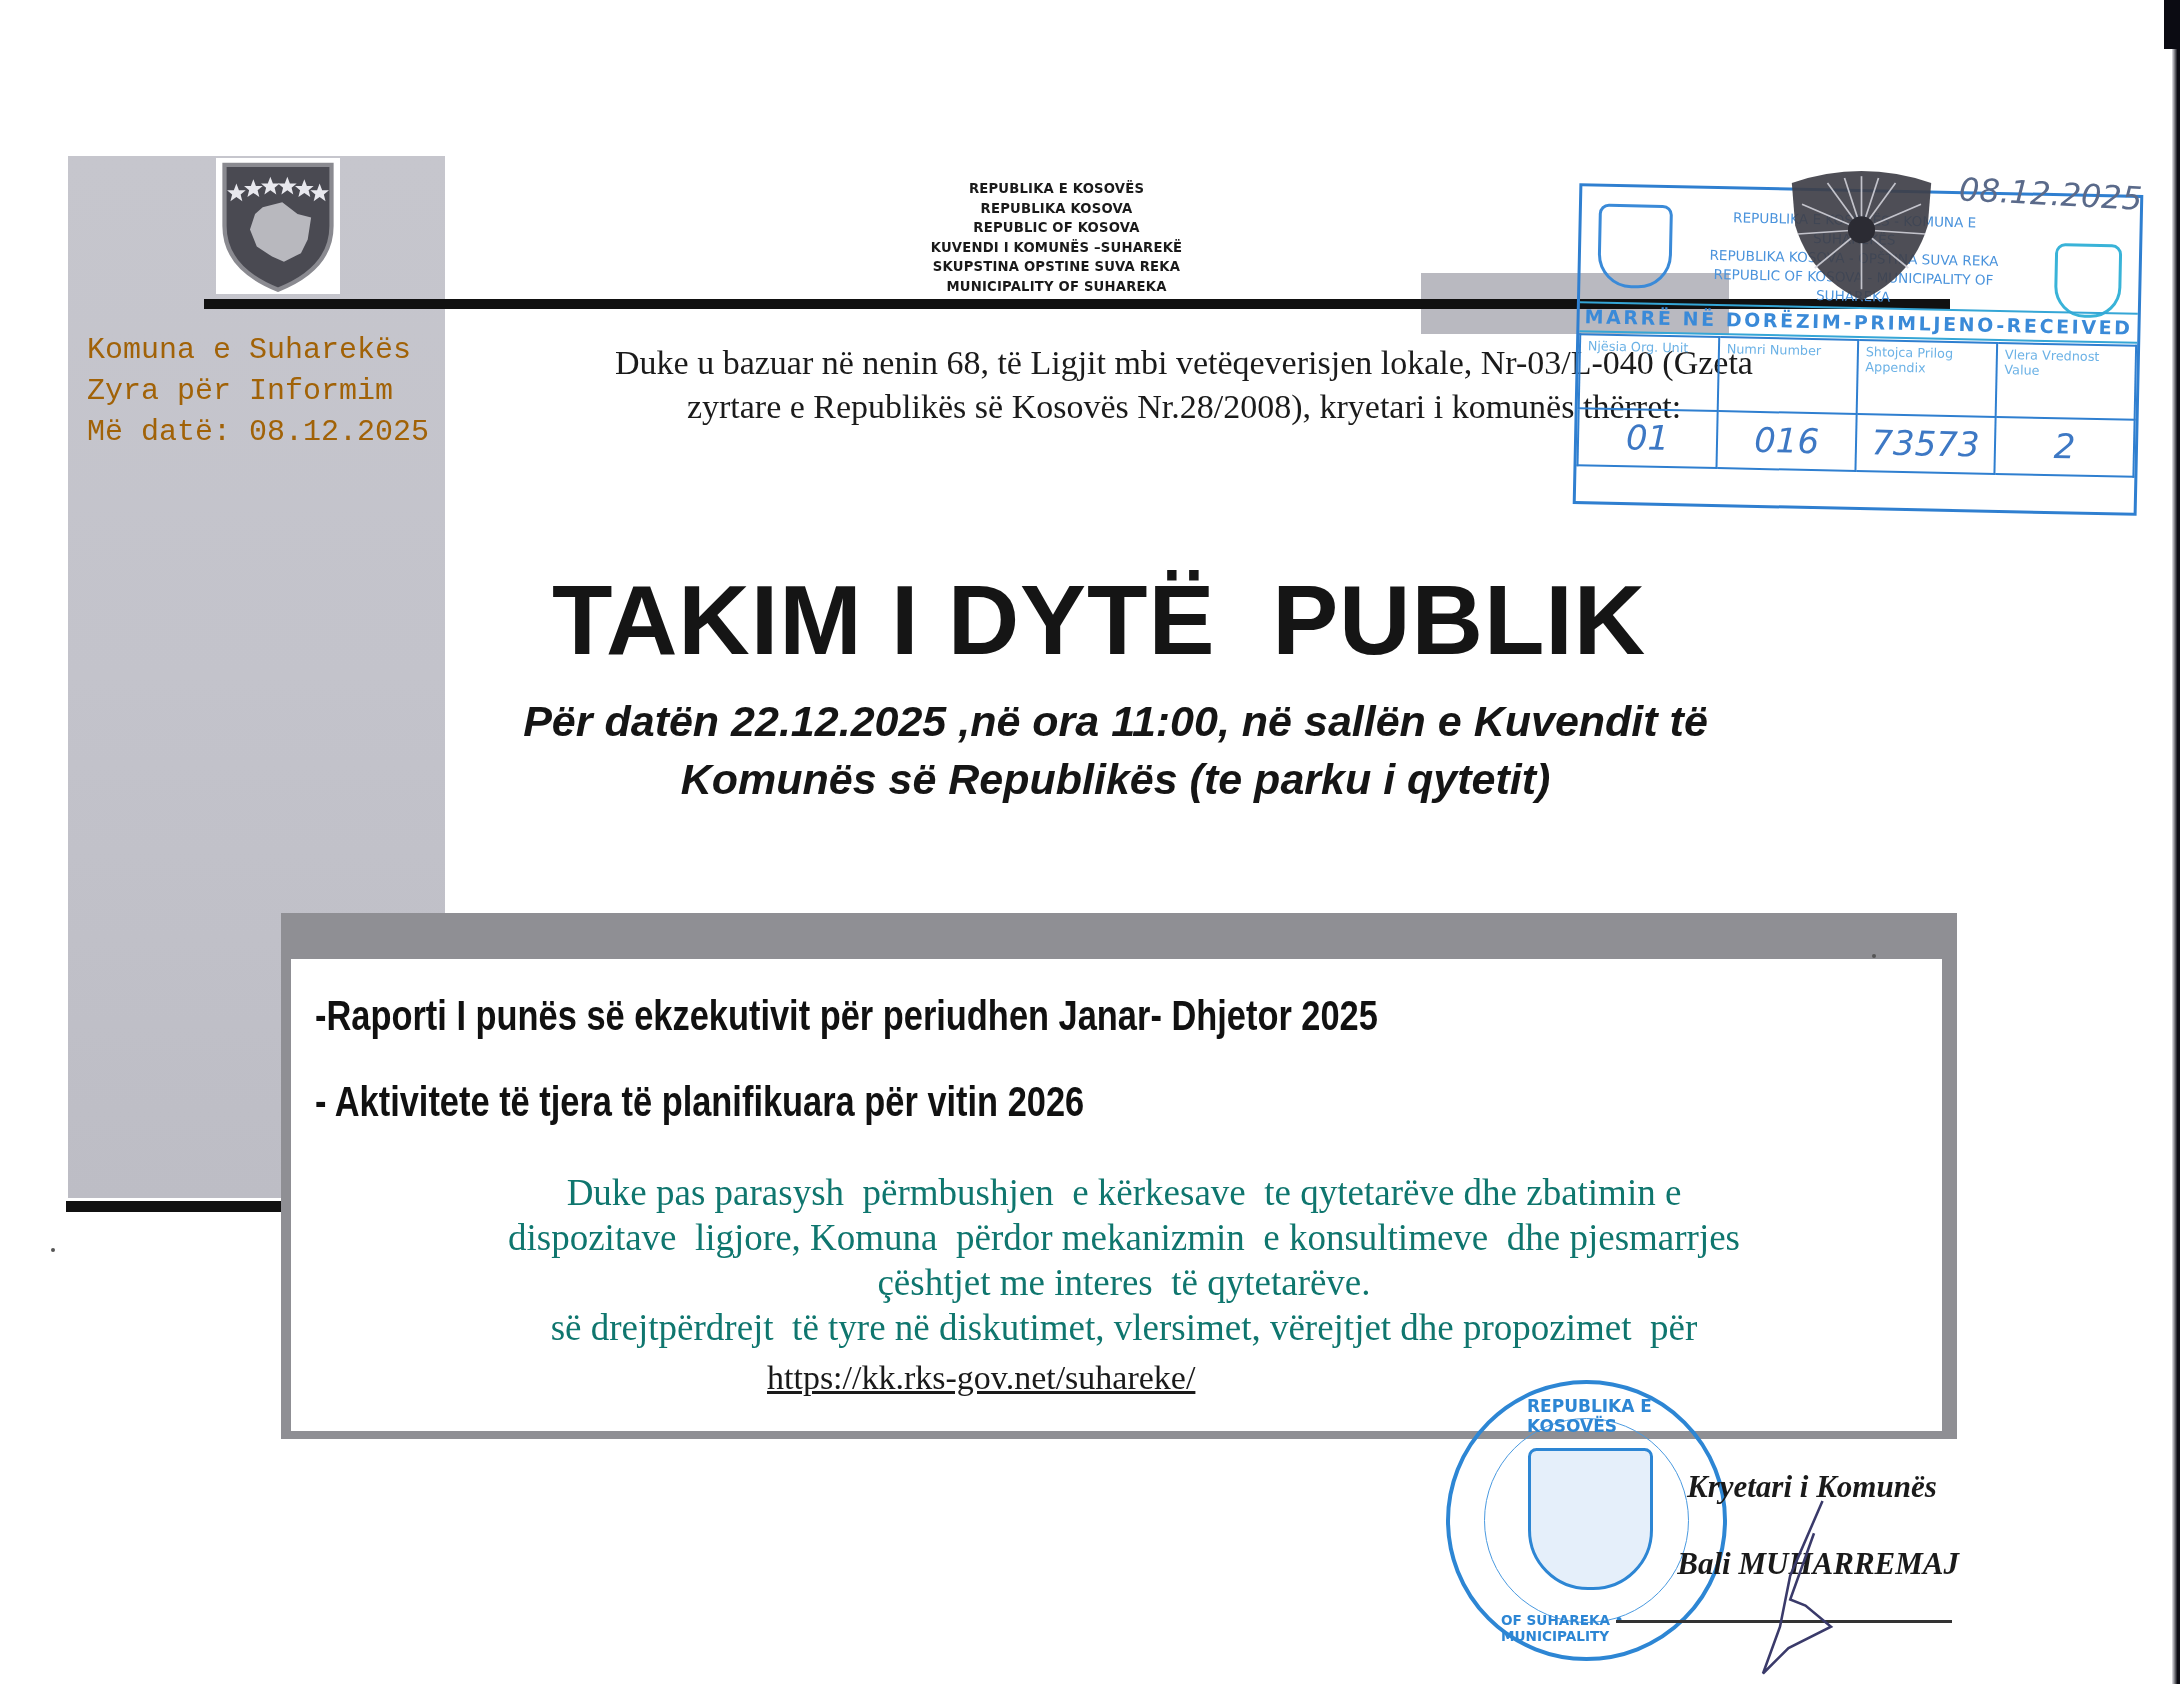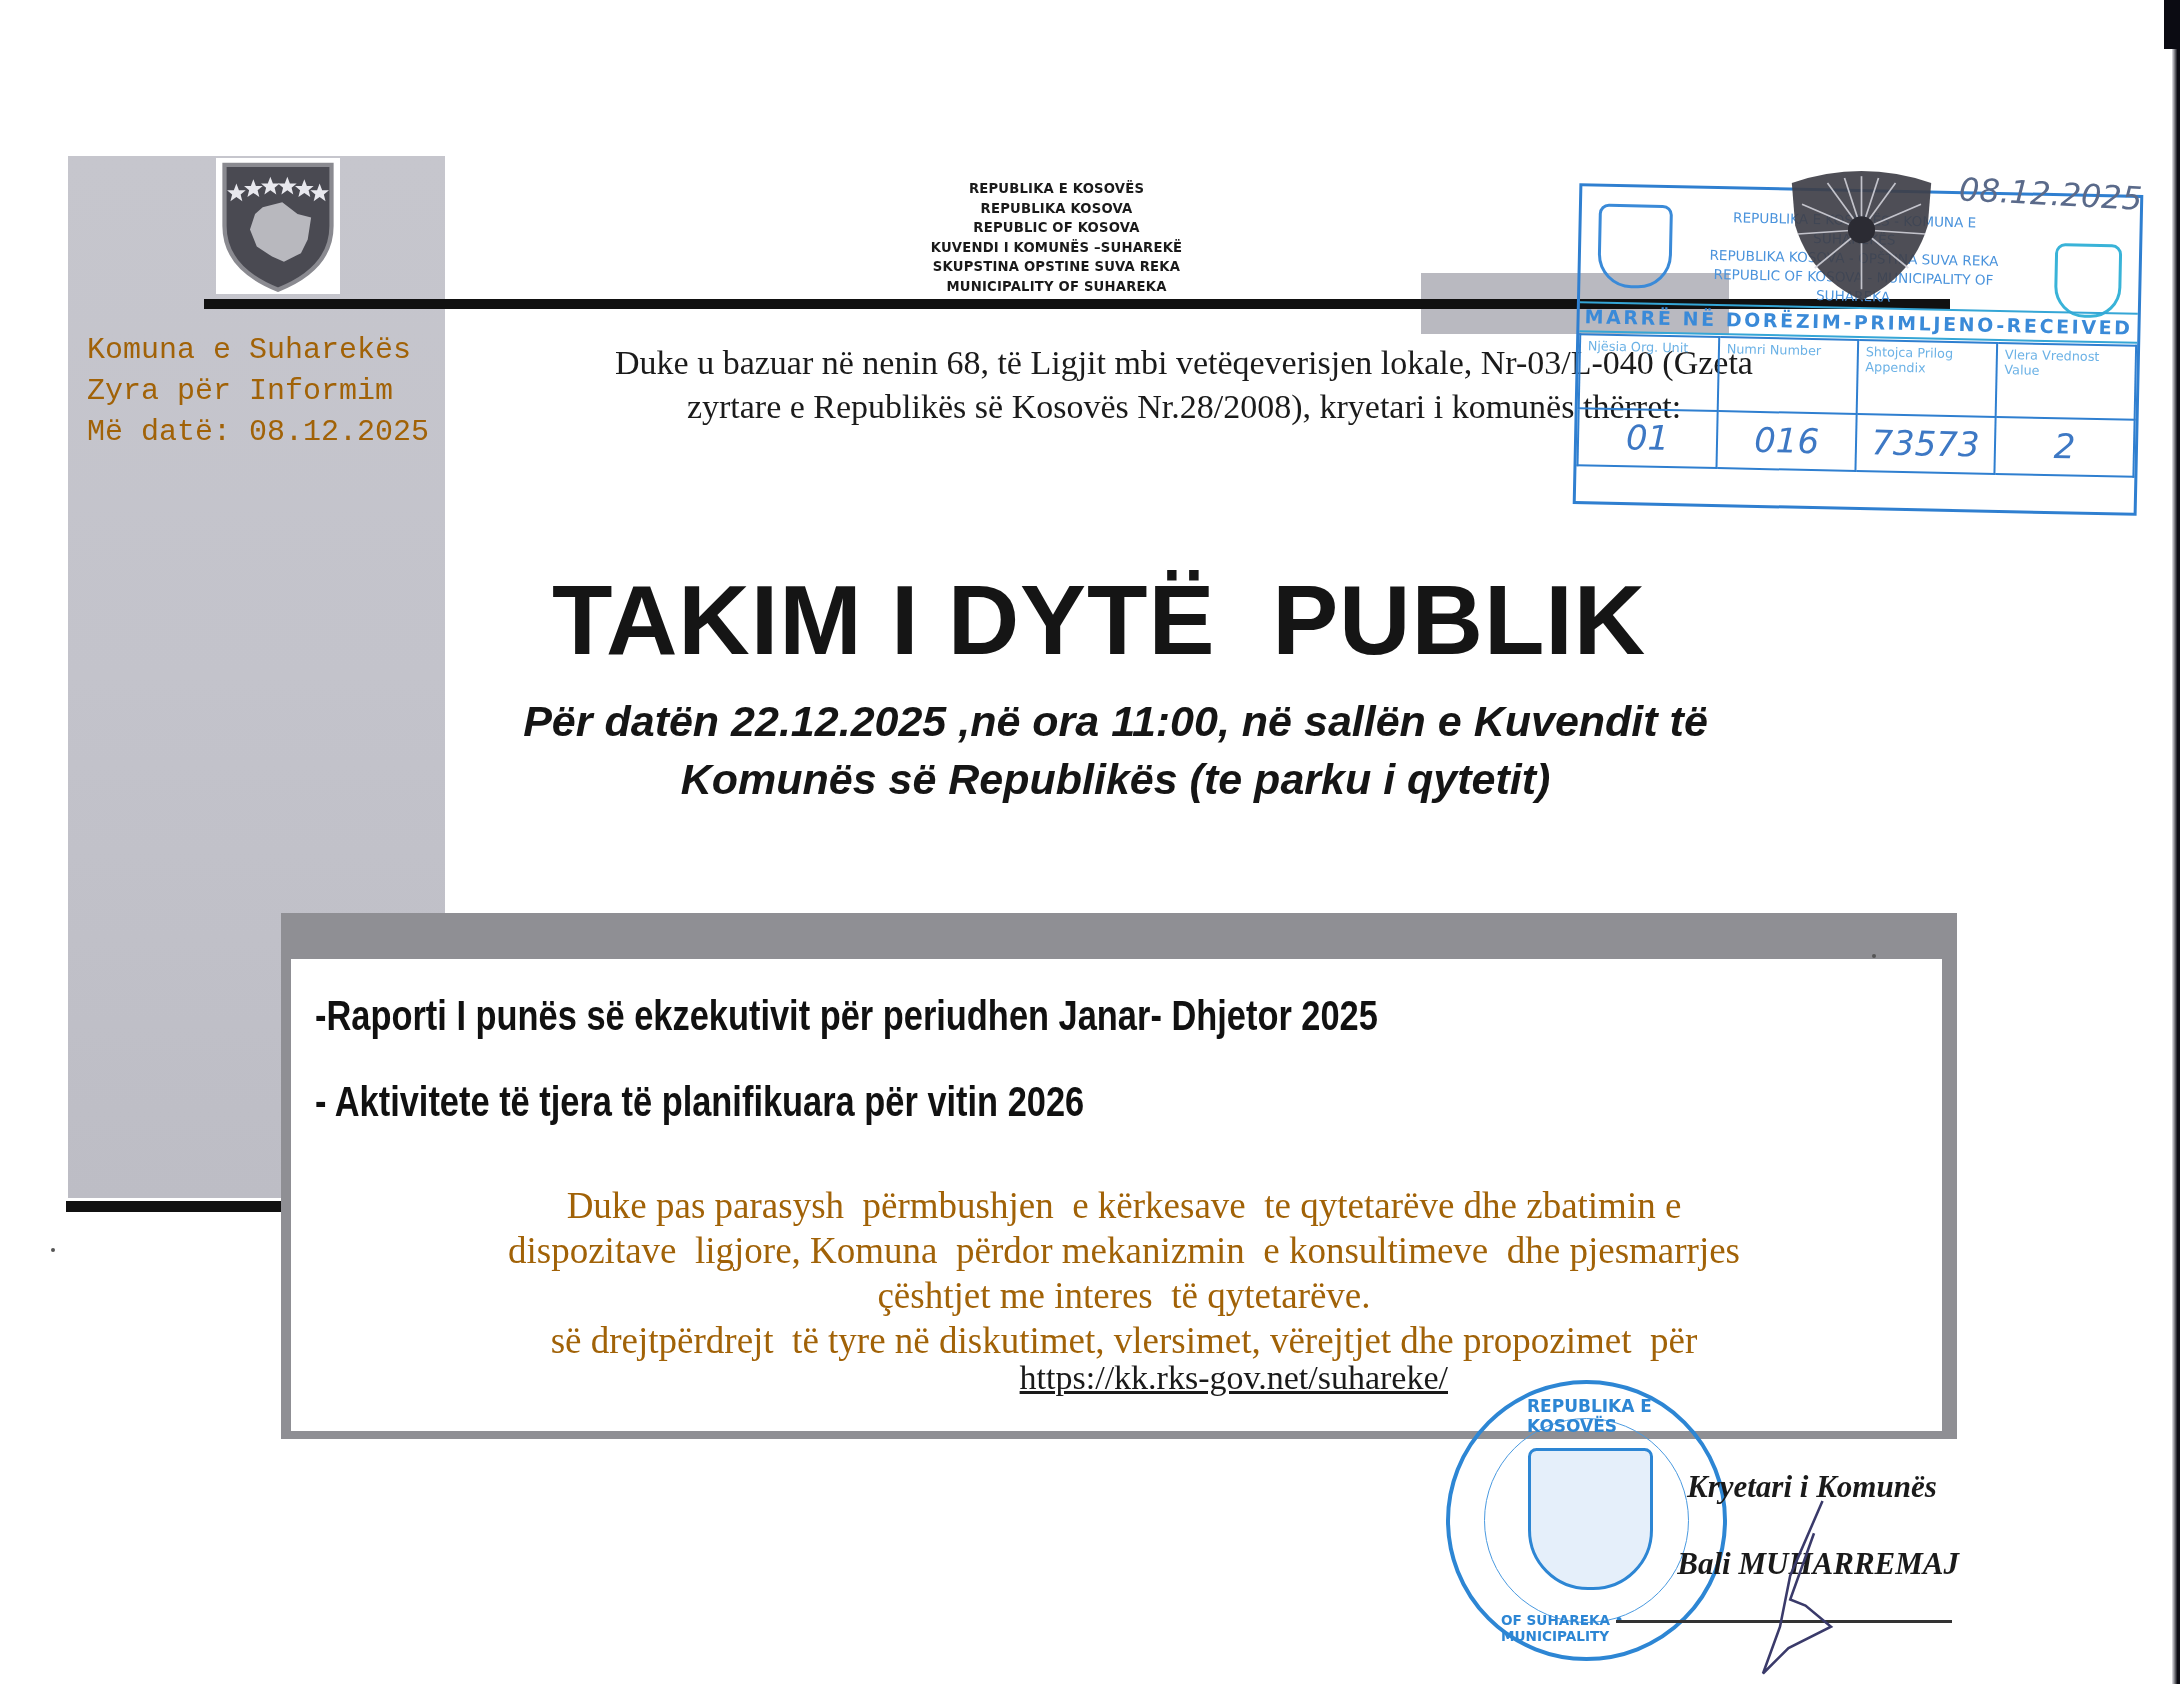--- a/index.html
+++ b/index.html
@@ -97,26 +97,25 @@
       white-space: nowrap;
     }
     .agenda-item.i1 { top: 990px; }
     .agenda-item.i2 { top: 1076px; }
     .agenda-para {
       left: 315px; top: 1170px; width: 1618px;
       font-family: "Liberation Serif", serif;
       font-size: 37px;
       line-height: 45px;
       text-align: center;
-      color: #a16207;
-      margin-top: 13px;
+      color: #0f766e;
     }
     .agenda-link {
       left: 767px; top: 1359px; width: 681px;
-      text-align: right;
+      text-align: left;
       font-family: "Liberation Serif", serif;
       font-size: 34px;
       color: #1a1a1a;
       text-decoration: underline;
     }
 
     
     .reg-stamp {
       left: 1576px; top: 189px; width: 558px; height: 315px;
       border: 3.4px solid #2f7fd0;

